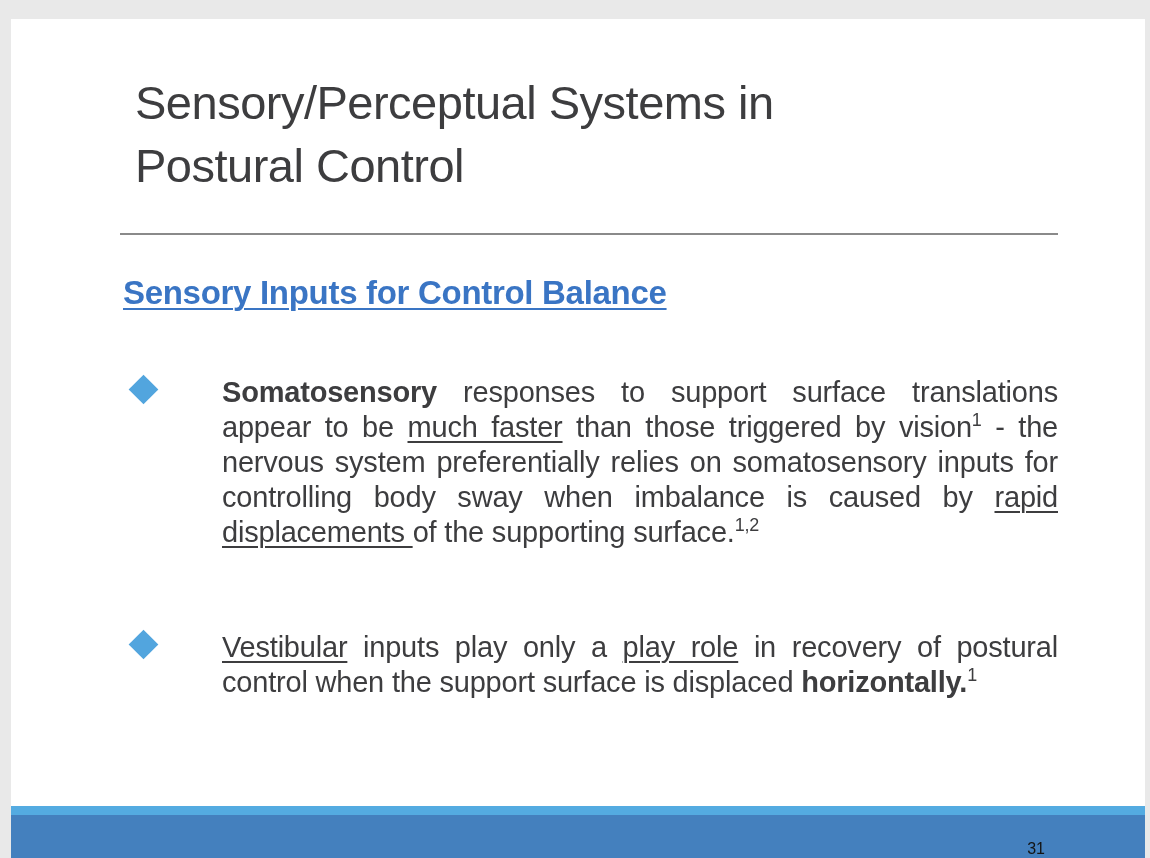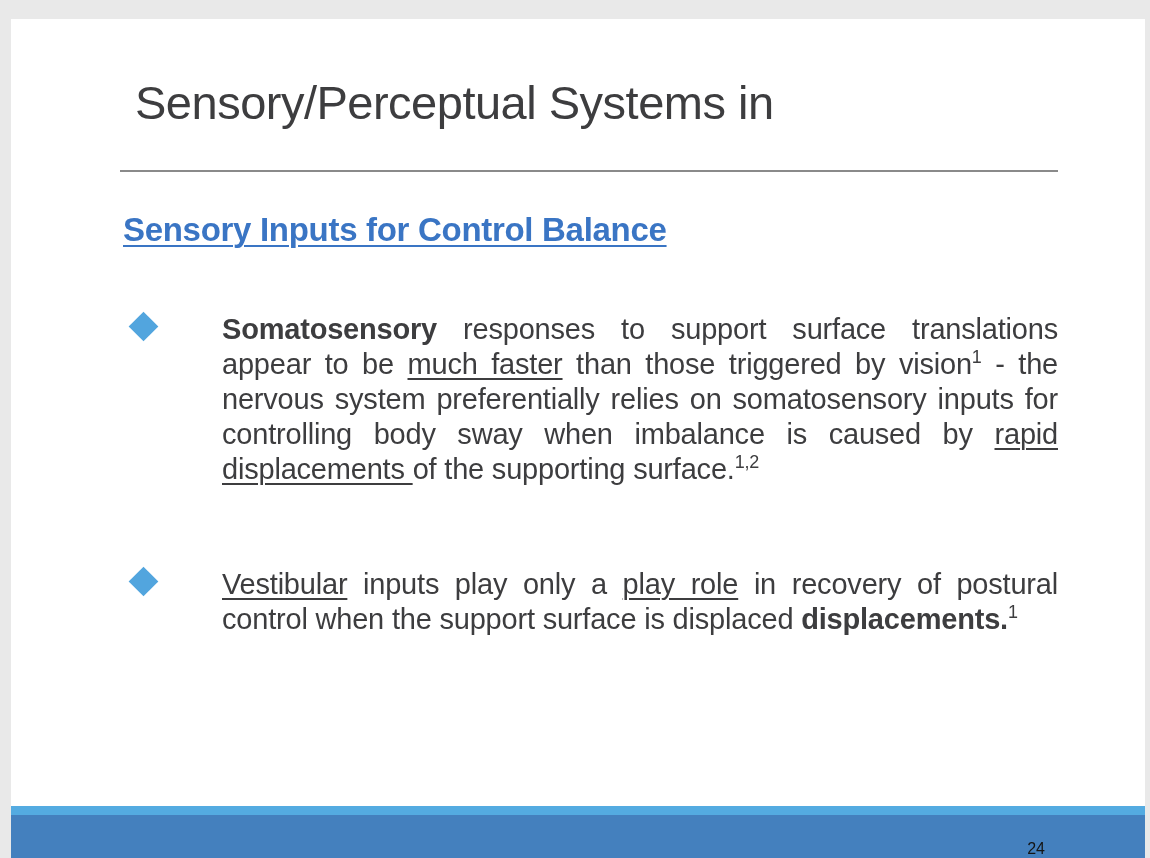--- a/index.html
+++ b/index.html
@@ -117,38 +117,38 @@
     font-size: 16px;
     color: #141414;
   }
 </style>
 </head>
 <body>
 
 <div class="canvas">
   <div class="slide">
     <div class="content">
-      <h1 class="title"><span>Sensory/Perceptual Systems in</span><br></h1>
+      <h1 class="title"><span>Sensory/Perceptual Systems in</span><br><span>Postural Control</span></h1>
       <hr class="title-rule">
       <h2 class="subheading">Sensory Inputs for Control Balance</h2>
       <div class="bullets" id="bullets">
           <div class="bullet-item first">
             <div class="bullet-gutter">
               <div class="diamond"></div>
             </div>
             <p class="bullet-text"><span class="b">Somatosensory</span><span> responses to support surface translations appear to be </span><span class="u">much faster</span><span> than those triggered by vision</span><span class="sup">1</span><span> - the nervous system preferentially relies on somatosensory inputs for controlling body sway when imbalance is caused by </span><span class="u">rapid displacements </span><span>of the supporting surface.</span><span class="sup">1,2</span></p>
           </div>
           <div class="bullet-item second">
             <div class="bullet-gutter">
               <div class="diamond"></div>
             </div>
-            <p class="bullet-text"><span class="u">Vestibular</span><span> inputs play only a </span><span class="u">play role</span><span> in recovery of postural control when the support surface is displaced </span><span class="b">displacements.</span><span class="sup">1</span></p>
+            <p class="bullet-text"><span class="u">Vestibular</span><span> inputs play only a </span><span class="u">play role</span><span> in recovery of postural control when the support surface is displaced </span><span class="b">horizontally.</span><span class="sup">1</span></p>
           </div>
         </div>
     </div>
     <div class="footer">
       <div class="footer-stripe"></div>
       <div class="footer-main">
-        <span class="page-number">24</span>
+        <span class="page-number">31</span>
       </div>
     </div>
   </div>
 </div>
 
 </body></html>

